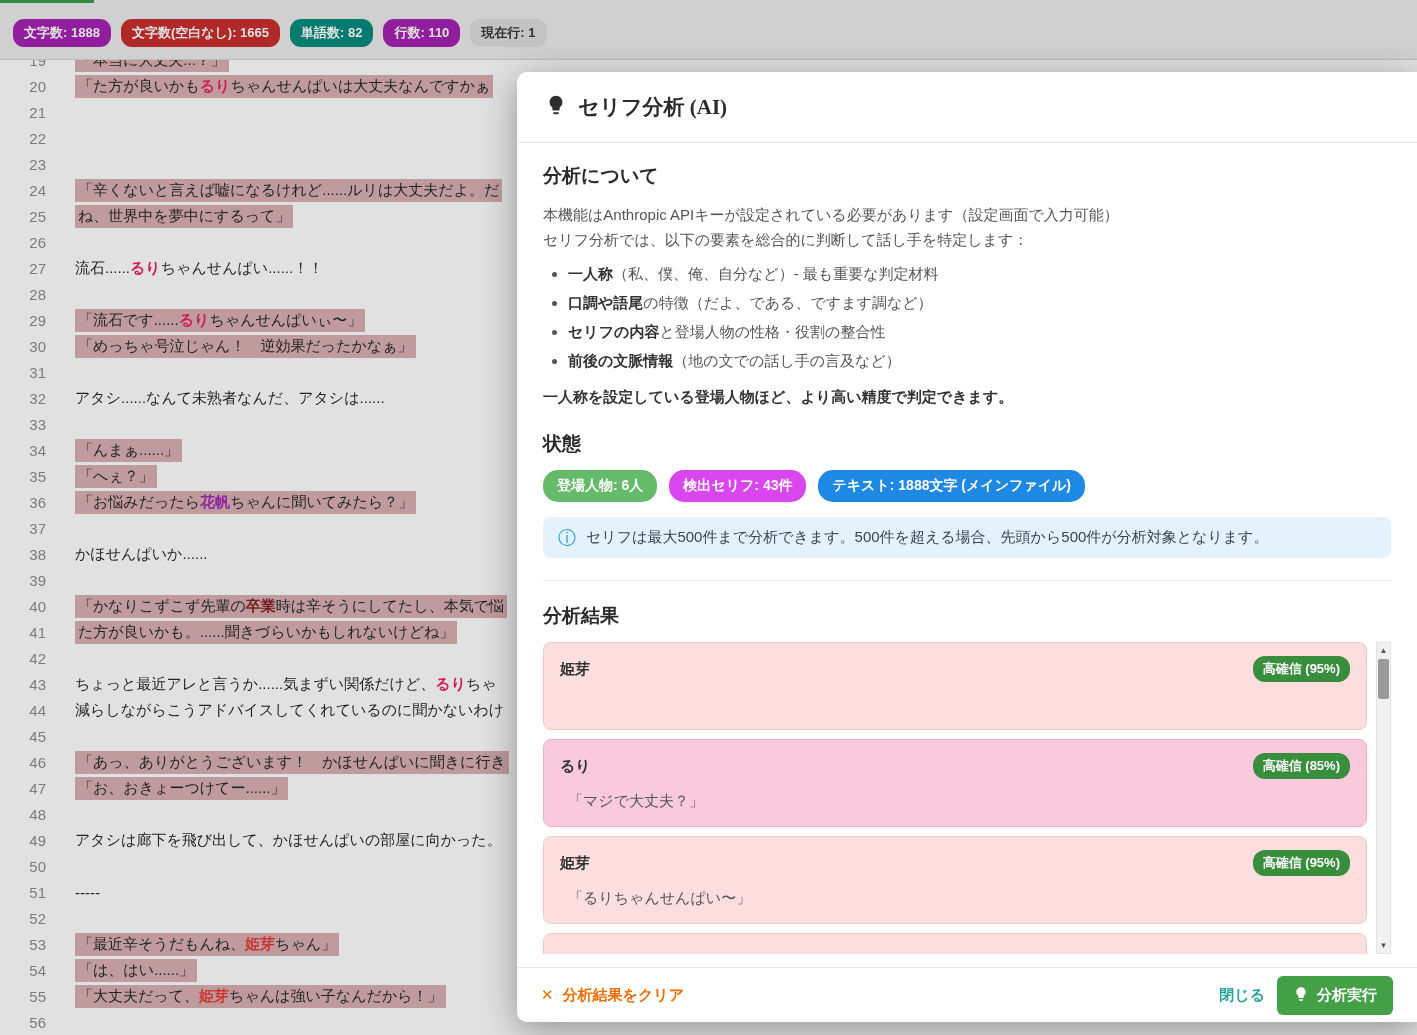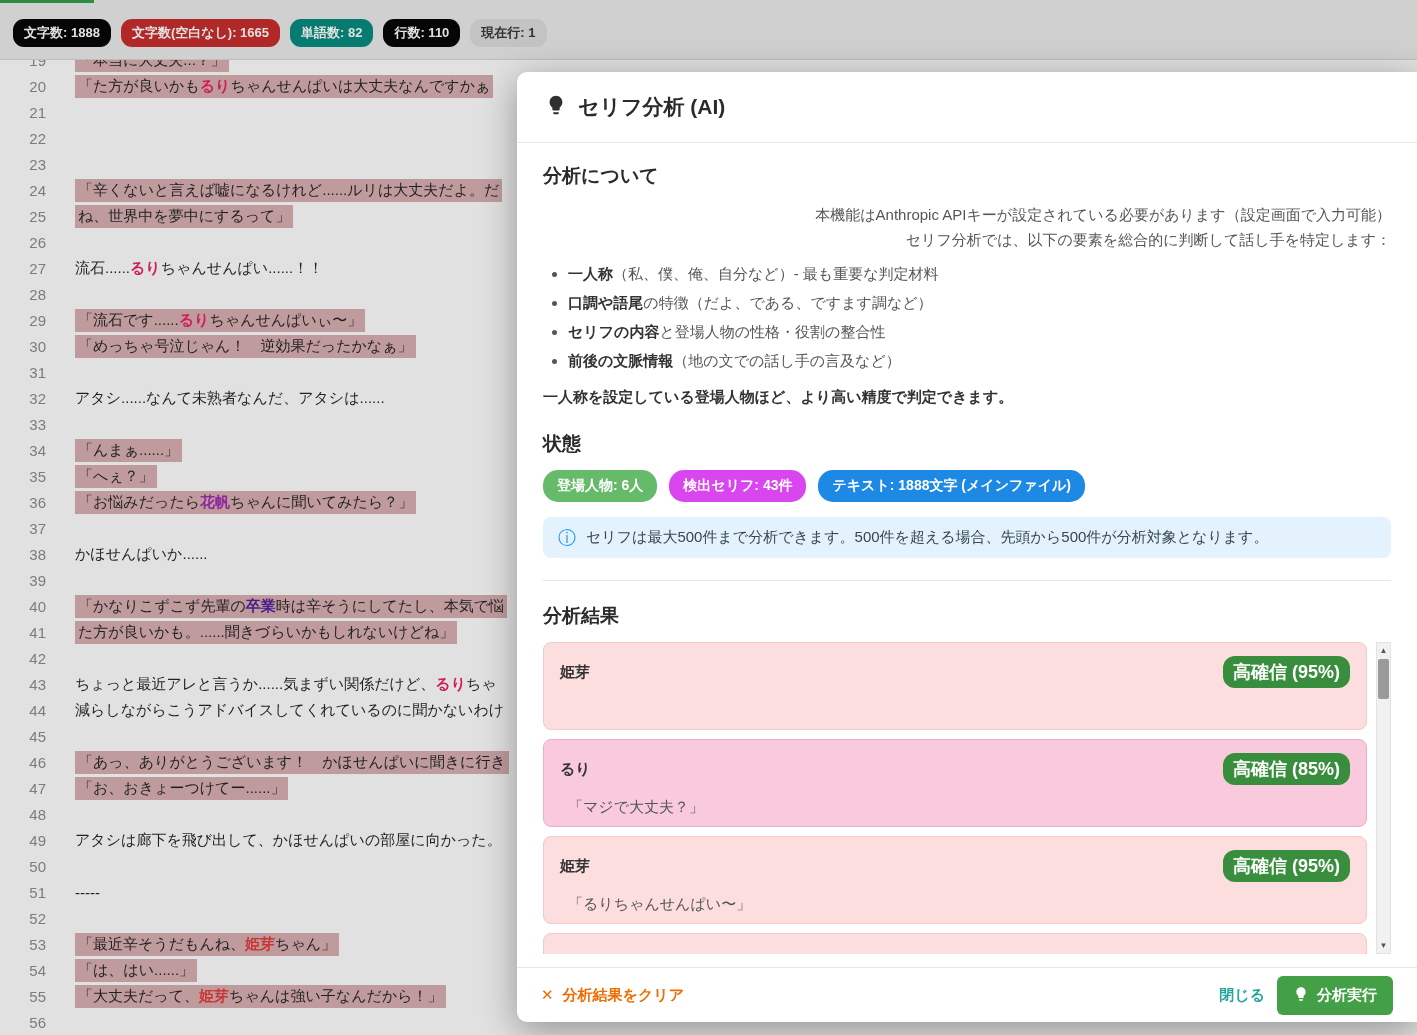--- a/index.html
+++ b/index.html
@@ -6,49 +6,49 @@
   html,body { width:1417px; height:1035px; overflow:hidden;
     font-family:"Liberation Sans","DejaVu Sans",sans-serif; background:#fff; }
   .screen { position:relative; width:1417px; height:1035px; background:#fff; overflow:hidden; }
 
   
   .topbar { position:absolute; top:0; left:0; width:100%; height:60px;
     background:#ececec; border-bottom:1px solid #d6d6d6; z-index:2; }
   .top-accent { position:absolute; top:0; left:0; width:94px; height:3px; background:#2e9e44; }
   .badges { display:flex; gap:10px; padding:19px 0 0 13px; align-items:center; }
   .badge { font-size:13px; font-weight:bold; color:#fff; padding:5px 11px; border-radius:11px; white-space:nowrap; }
-  .badge.green { background:#000000; }
+  .badge.green { background:#a21caf; }
   .badge.red   { background:#c62828; }
   .badge.teal  { background:#00897b; }
   .badge.gray  { background:#dcdcdc; color:#333; }
 
   
   .editor { position:absolute; top:47px; left:0; right:0; bottom:0; background:#fff; z-index:1; }
   .line { display:flex; height:26px; align-items:center; font-size:15px; white-space:nowrap; }
   .lnum { flex:0 0 46px; width:46px; text-align:right; color:#8a8a8a; font-size:15px; }
   .ltext { margin-left:29px; color:#1f1f1f; }
   .ltext.hl { background:#d9aeb0; padding:2px 3px; }
   .c-r { color:#e91e63; font-weight:bold; }
   .c-k { color:#9c27b0; font-weight:bold; }
   .c-h { color:#e53935; font-weight:bold; }
-  .c-g { color:#4c1d95; font-weight:bold;margin-top:24px; }
+  .c-g { color:#7f1d1d; font-weight:bold;margin-top:24px; }
 
   
   .overlay { position:absolute; inset:0; background:rgba(45,45,45,0.14); z-index:4; }
 
   
   .modal { position:absolute; left:517px; top:72px; width:900px; height:950px; background:#fff;
     z-index:10; border-radius:10px 0 0 10px; box-shadow:0 8px 36px rgba(0,0,0,0.35);
     display:flex; flex-direction:column; overflow:hidden; }
   .modal-header { flex:0 0 71px; display:flex; align-items:center; gap:11px;
     padding:0 28px; border-bottom:1px solid #e6e6e6; }
-  .modal-title { font-size:21px; font-weight:bold; color:#2b2b2b; }
+  .modal-title { font-size:21px; font-weight:bold; color:#2b2b2b;font-family:Liberation Serif, serif; }
   .modal-body { flex:1; padding:20px 26px 0 26px; overflow:hidden; }
   .section-h { font-size:19px; font-weight:bold; color:#2b2b2b; margin-bottom:13px; }
-  .para { font-size:15px; color:#555; line-height:25px;text-align:right; }
+  .para { font-size:15px; color:#555; line-height:25px; }
   ul.bullets { margin:11px 0 0 25px; }
   ul.bullets li { font-size:15px; color:#555; line-height:22px; margin-bottom:7px; }
   ul.bullets li strong { color:#333; }
   .bold-note { font-size:15px; font-weight:bold; color:#333; margin-top:16px; }
   .sect-status { margin-top:24px; }
   .pills { display:flex; gap:12px; margin-bottom:15px; }
   .pill { font-size:14px; font-weight:bold; color:#fff; padding:7px 14px; border-radius:15px; white-space:nowrap; }
   .pill.lightgreen { background:#66bb6a; }
   .pill.darkgreen  { background:#d946ef; }
   .pill.blue       { background:#1e88e5; }
@@ -58,21 +58,21 @@
   hr.divider { border:none; border-top:1px solid #e6e6e6; margin:22px 0 0 0; }
   .sect-results { margin-top:22px; }
 
   .results-wrap { position:relative; height:312px; overflow:hidden; padding-right:24px; }
   .card { border-radius:8px; padding:13px 16px; margin-bottom:9px; height:88px; }
   .card.hime { background:#fcdede; border:1px solid #f2c9c9; }
   .card.ruri { background:#f9c9dc; border:1px solid #eeaec9; }
   .card.partial { margin-bottom:0; }
   .card-top { display:flex; justify-content:space-between; align-items:center; }
   .speaker { font-size:15px; font-weight:bold; color:#333; }
-  .conf { background:#388e3c; color:#fff; font-size:18px; font-weight:bold; padding:4px 10px; border-radius:12px; }
+  .conf { background:#388e3c; color:#fff; font-size:13px; font-weight:bold; padding:4px 10px; border-radius:12px; }
   .quote { font-size:15px; color:#555; margin-top:13px; padding-left:8px; }
 
   .scrollbar { position:absolute; right:0; top:0; width:15px; height:100%;
     background:#f1f1f1; border:1px solid #e2e2e2; }
   .sb-btn { position:absolute; left:0; width:100%; height:15px; color:#555;
     font-size:8px; text-align:center; line-height:15px; cursor:pointer; }
   .sb-btn.up { top:0; }
   .sb-btn.down { bottom:0; }
   .sb-thumb { position:absolute; left:1px; top:16px; width:11px; height:40px; background:#9a9a9a; border-radius:2px; }
 

